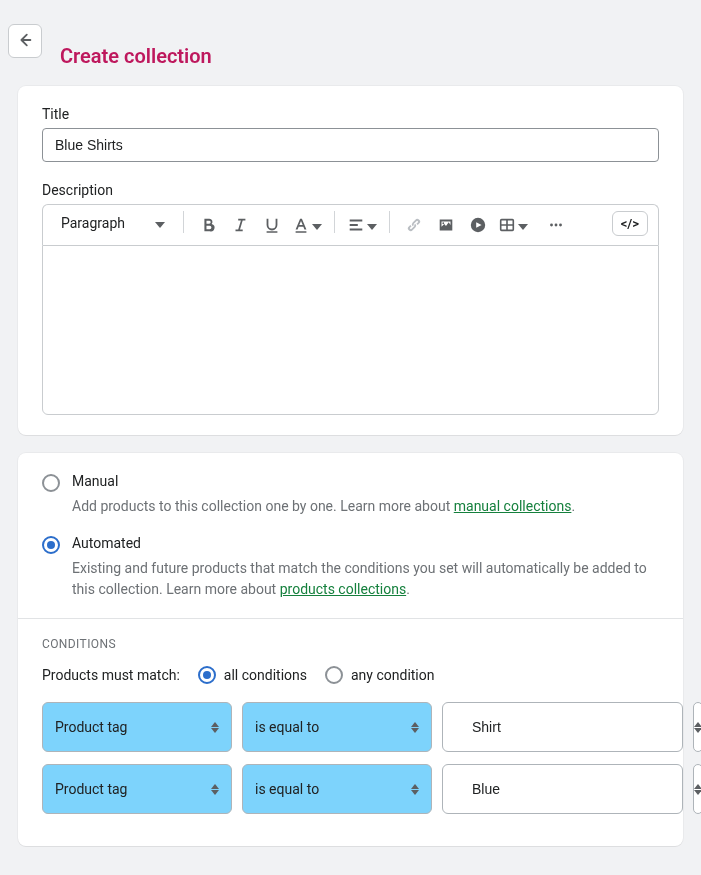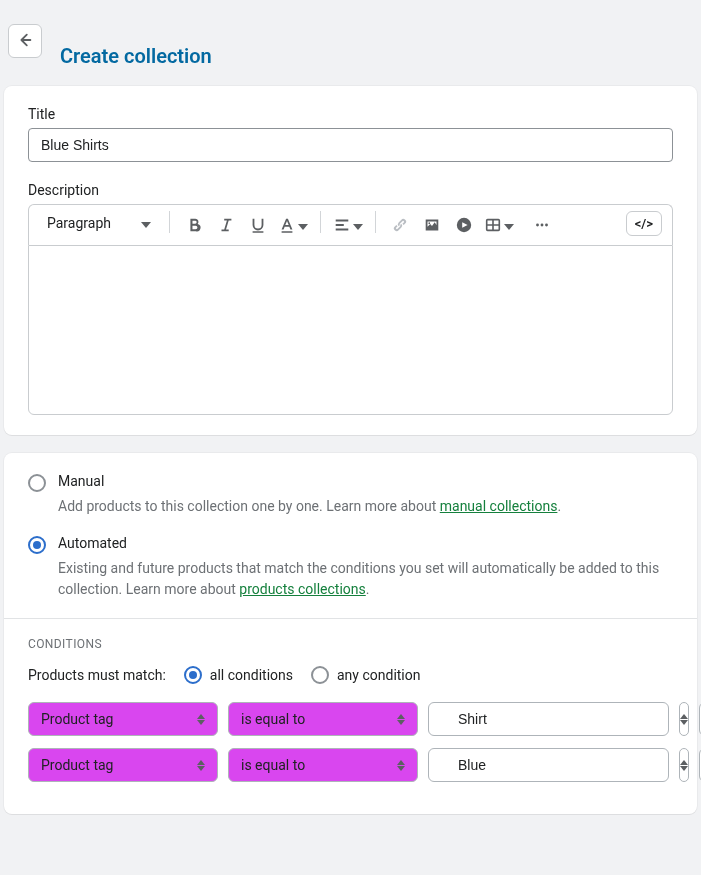--- a/index.html
+++ b/index.html
@@ -24,27 +24,27 @@
     border-radius: 6px;
     background: #ffffff;
     display: flex;
     align-items: center;
     justify-content: center;
     cursor: pointer;
   }
   .page-title {
     font-size: 20px;
     font-weight: 600;
-    color: #0369a1;
+    color: #be185d;
     margin-top: 30px;
   }
   .card {
     background: #fff;
     border-radius: 8px;
-    margin: 0 4px 18px;
+    margin: 0 18px 18px;
     padding: 20px 24px;
     box-shadow: 0 1px 0 rgba(0,0,0,.05), 0 0 0 1px rgba(0,0,0,.03);
   }
   .field-label {
     font-size: 14px;
     color: #202223;
     margin-bottom: 6px;
     display: block;
   }
   .text-input {
@@ -186,25 +186,25 @@
   }
   .cond-row {
     display: flex;
     gap: 10px;
     margin-bottom: 12px;
   }
   .select-box {
     flex: 1;
     border: 1px solid #aeb4b9;
     border-radius: 6px;
-    padding: 0 12px;
+    padding: 16px 12px;
     display: flex;
     align-items: center;
     justify-content: space-between;
-    background: #d946ef;
+    background: #7dd3fc;
     cursor: pointer;
     font-size: 14px;
     color: #202223;
     min-width: 0;
   }
   .select-box.fixed-w { flex: 0 0 190px; }
   .val-input {
     flex: 1;
     border: 1px solid #aeb4b9;
     border-radius: 6px;

